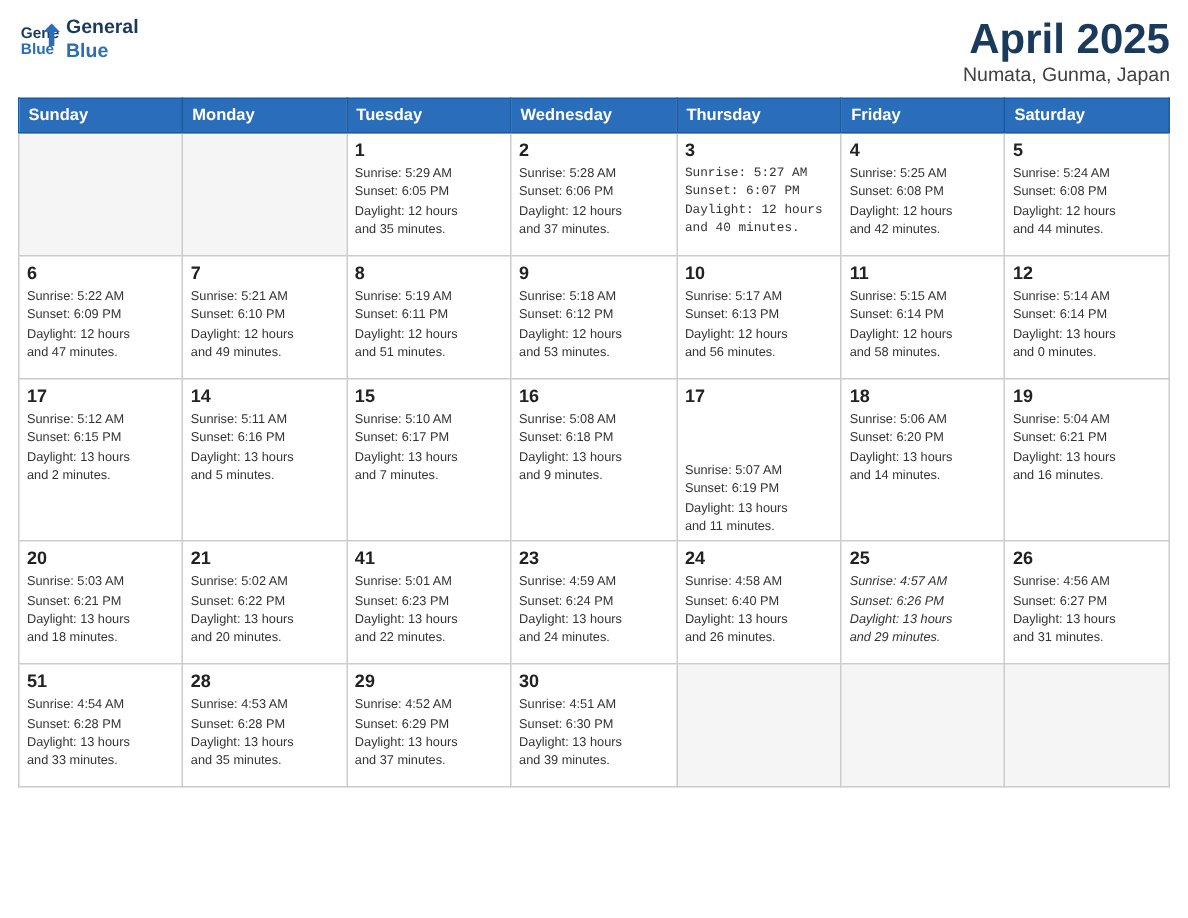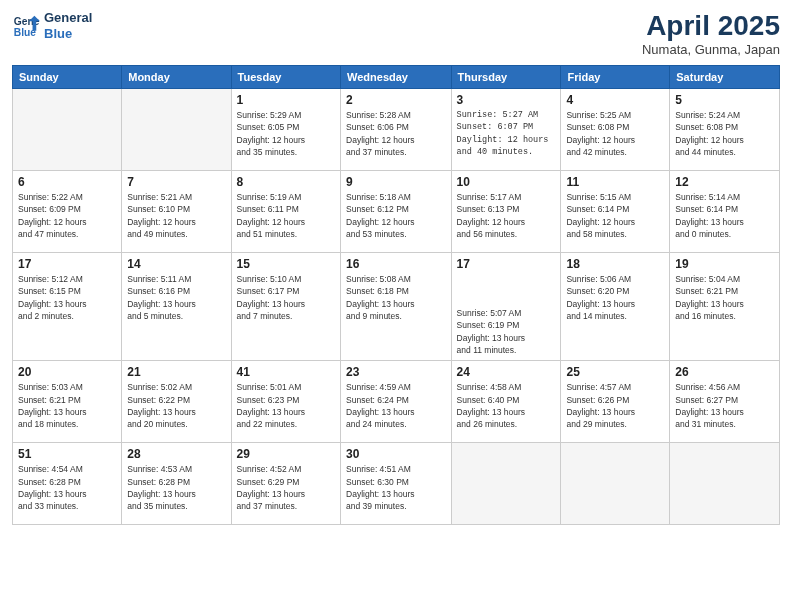--- a/index.html
+++ b/index.html
@@ -296,21 +296,21 @@
           </td>
           <td>
             <span class="day-number">24</span>
             <div class="day-info" style="white-space: pre-line;">Sunrise: 4:58 AM
 Sunset: 6:40 PM
 Daylight: 13 hours
 and 26 minutes.</div>
           </td>
           <td>
             <span class="day-number">25</span>
-            <div class="day-info" style="white-space: pre-line;">Sunrise: 4:57 AM
+            <div class="day-info" style="white-space: pre-line; font-style: italic;">Sunrise: 4:57 AM
 Sunset: 6:26 PM
 Daylight: 13 hours
 and 29 minutes.</div>
           </td>
           <td>
             <span class="day-number">26</span>
             <div class="day-info" style="white-space: pre-line;">Sunrise: 4:56 AM
 Sunset: 6:27 PM
 Daylight: 13 hours
 and 31 minutes.</div>

